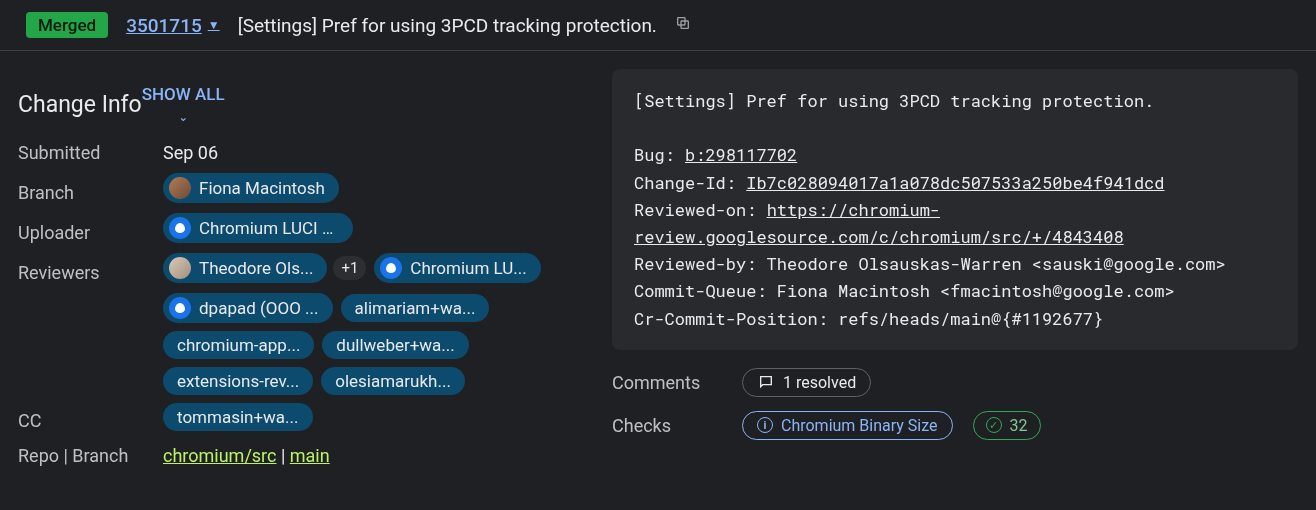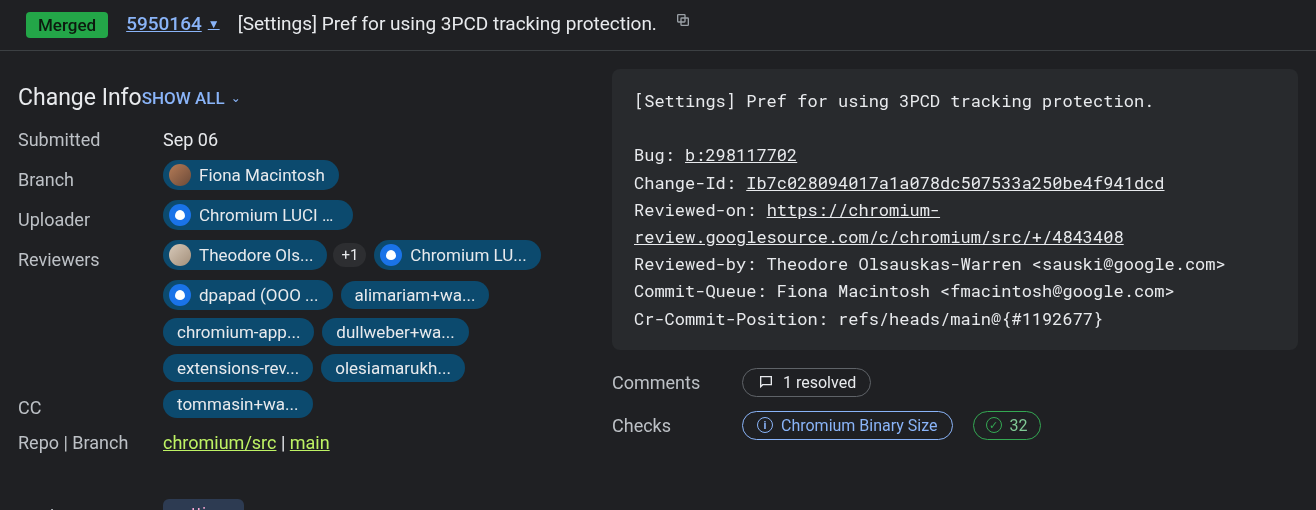--- a/index.html
+++ b/index.html
@@ -7,21 +7,21 @@
     background: #1f2023;
     color: #e8eaed;
     font-family: "Roboto", "Segoe UI", Arial, sans-serif;
     font-size: 16px;
     width: 1316px;
     height: 510px;
     overflow: hidden;
   }
   .header {
     display: flex;
-    align-items: flex-start;
+    align-items: center;
     gap: 18px;
     padding: 12px 26px;
     border-bottom: 1px solid #3c4043;
   }
   .status-badge {
     background: #23a648;
     color: #0d1a0f;
     font-weight: 500;
     padding: 3px 12px;
     border-radius: 4px;
@@ -68,20 +68,21 @@
     color: #e8eaed;
     font-weight: 400;
   }
   .show-all {
     color: #8ab4f8;
     font-size: 17px;
     font-weight: 500;
     display: inline-flex;
     align-items: center;
     gap: 6px;
+    flex-direction: column;
   }
   .row {
     display: flex;
     margin-bottom: 10px;
     align-items: flex-end;
   }
   .row-label {
     width: 145px;
     flex-shrink: 0;
     font-size: 18px;
@@ -194,21 +195,21 @@
     display:inline-flex;align-items:center;justify-content:center;color:#34a853;font-size:11px;
   }
   .plain-value { color:#e8eaed; padding-top:4px;}
 </style>
 </head>
 <body>
 
 <div class="header">
   <span class="status-badge">Merged</span>
   <a class="change-num">
-    <span>5950164</span>
+    <span>3501715</span>
     <span class="caret">▼</span>
   </a>
   <span class="title">[Settings] Pref for using 3PCD tracking protection.</span>
   <span class="copy-icon">
     <svg width="16" height="16" viewBox="0 0 24 24" fill="none" stroke="currentColor" stroke-width="2">
         <rect x="9" y="9" width="11" height="11" rx="1"></rect>
         <rect x="4" y="4" width="11" height="11" rx="1"></rect>
       </svg>
   </span>
 </div>

